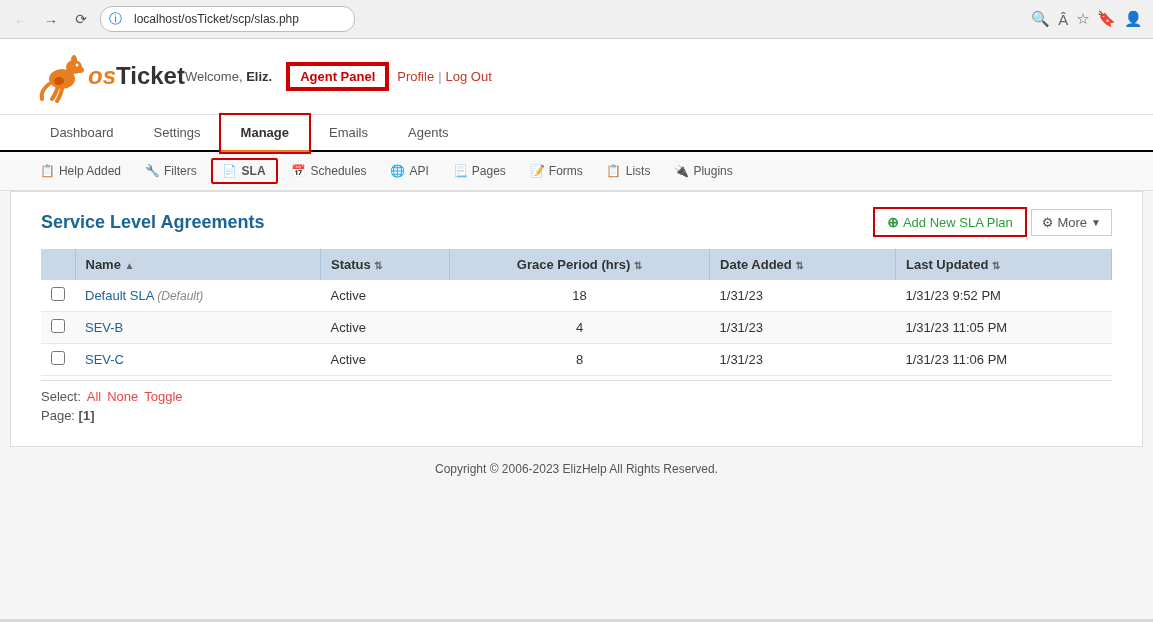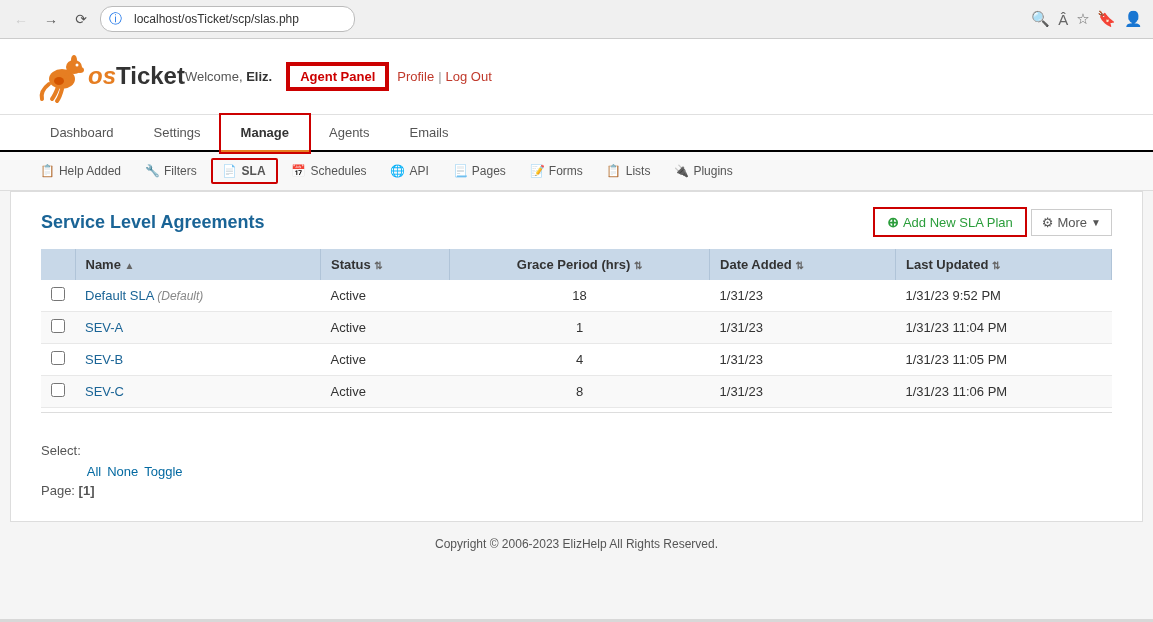--- a/index.html
+++ b/index.html
@@ -205,21 +205,21 @@
     
     .table-footer {
       padding: 8px 0;
       font-size: 13px;
       color: #555;
       border-top: 1px solid #ddd;
       margin-top: 4px;
     }
     .select-row { display: flex; gap: 6px; align-items: center; margin-bottom: 4px; }
     .select-label { color: #555; }
-    .select-link { color: #0369a1; cursor: pointer; text-decoration: none; margin-top: 43px; }
+    .select-link { color: #ef4444; cursor: pointer; text-decoration: none; }
     .page-row { color: #555; }
     .page-num { font-weight: bold; }
 
     
     .site-footer {
       text-align: center;
       padding: 15px;
       font-size: 12px;
       color: #555;
       background: #f5f5f5;
@@ -296,22 +296,22 @@
       <a class="header-link" style="margin-left:6px;">Profile</a>
       <span class="header-sep">|</span>
       <a class="header-link">Log Out</a>
     </div>
   </div>
 
   <div class="main-nav">
     <a class="main-nav-item">Dashboard</a>
     <a class="main-nav-item">Settings</a>
     <a class="main-nav-item active outlined" style="outline:2px solid #cc0000;">Manage</a>
+    <a class="main-nav-item">Emails</a>
     <a class="main-nav-item">Agents</a>
-    <a class="main-nav-item">Emails</a>
   </div>
 
   <div class="sub-nav">
     <a class="sub-nav-item">
       <span>📋</span>
       <span>Help Added</span>
     </a>
     <a class="sub-nav-item">
       <span>🔧</span>
       <span>Filters</span>
@@ -401,33 +401,20 @@
       <td>Active</td>
       <td class="grace-center">18</td>
       <td>1/31/23</td>
       <td>1/31/23 9:52 PM</td>
     </tr>
           <tr>
       <td>
         <input type="checkbox" style="">
       </td>
       <td>
-        <a class="sla-link">SEV-A</a>
-        
-      </td>
-      <td>Active</td>
-      <td class="grace-center">1</td>
-      <td>1/31/23</td>
-      <td>1/31/23 11:04 PM</td>
-    </tr>
-          <tr>
-      <td>
-        <input type="checkbox" style="">
-      </td>
-      <td>
         <a class="sla-link">SEV-B</a>
         
       </td>
       <td>Active</td>
       <td class="grace-center">4</td>
       <td>1/31/23</td>
       <td>1/31/23 11:05 PM</td>
     </tr>
           <tr>
       <td>

